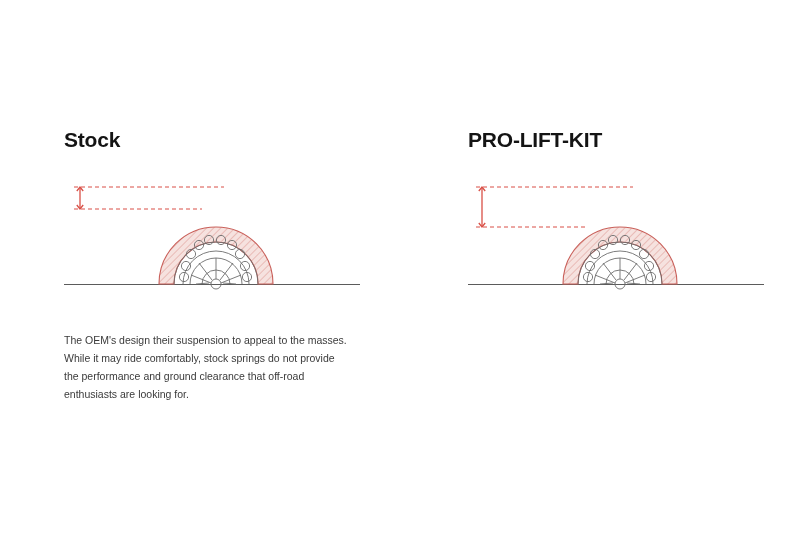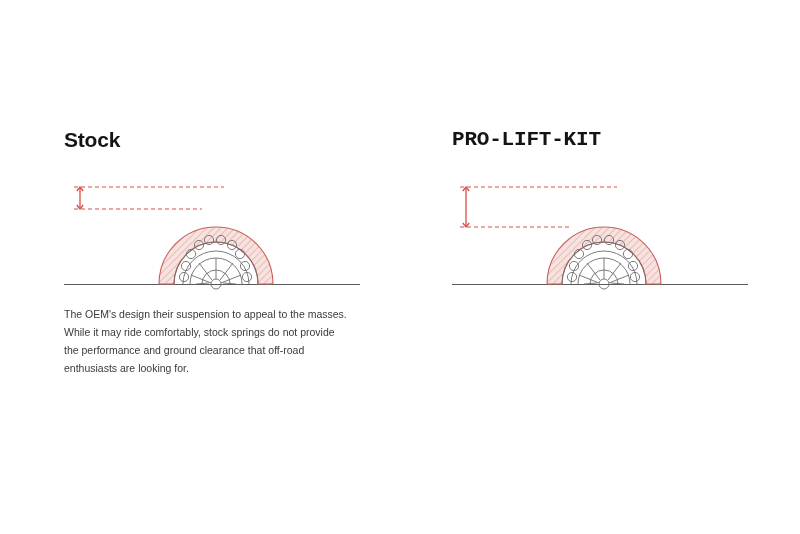--- a/index.html
+++ b/index.html
@@ -20,42 +20,42 @@
     left: 0; top: 0;
     width: 800px;
     height: 534px;
   }
   .panel {
     position: absolute;
     top: 128px;
     width: 300px;
   }
   .panel-left { left: 64px; }
-  .panel-right { left: 452px; font-family: Liberation Mono, monospace; }
+  .panel-right { left: 468px; }
 
   .panel-title {
     font-size: 21px;
     font-weight: bold;
     letter-spacing: -0.2px;
     color: #141414;
     margin: 0 0 28px 0;
     line-height: 1.1;
   }
 
   .figure {
     position: relative;
     width: 296px;
     height: 116px;
   }
   .figure svg {
     display: block;
   }
 
   .panel-body {
-    margin-top: 10px;
+    margin-top: 36px;
     font-size: 10.5px;
     line-height: 1.72;
     color: #3a3a3a;
     width: 288px;
   }
   .panel-body p { margin: 0; }
 </style>
 </head>
 <body>
 

